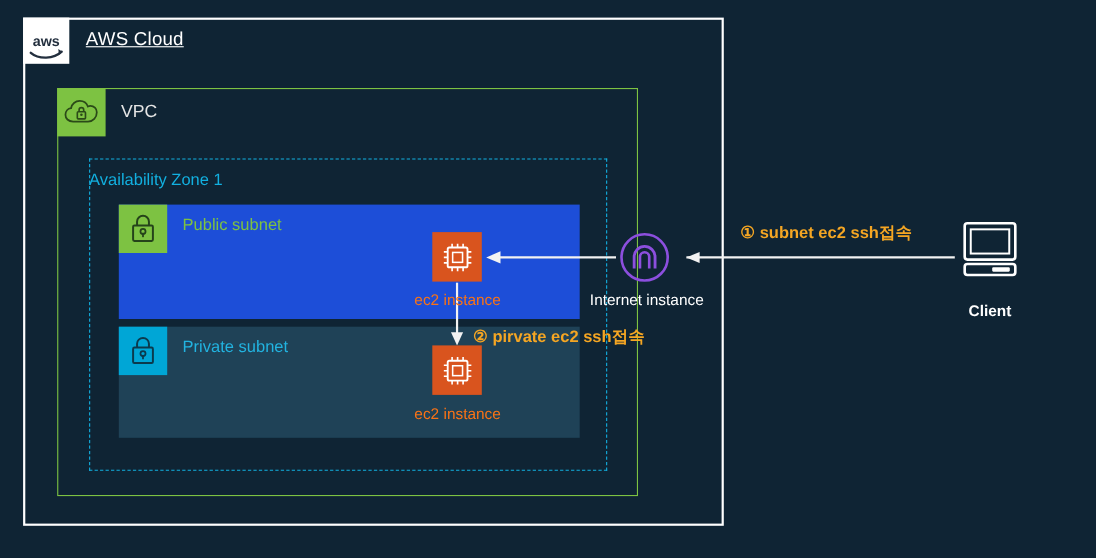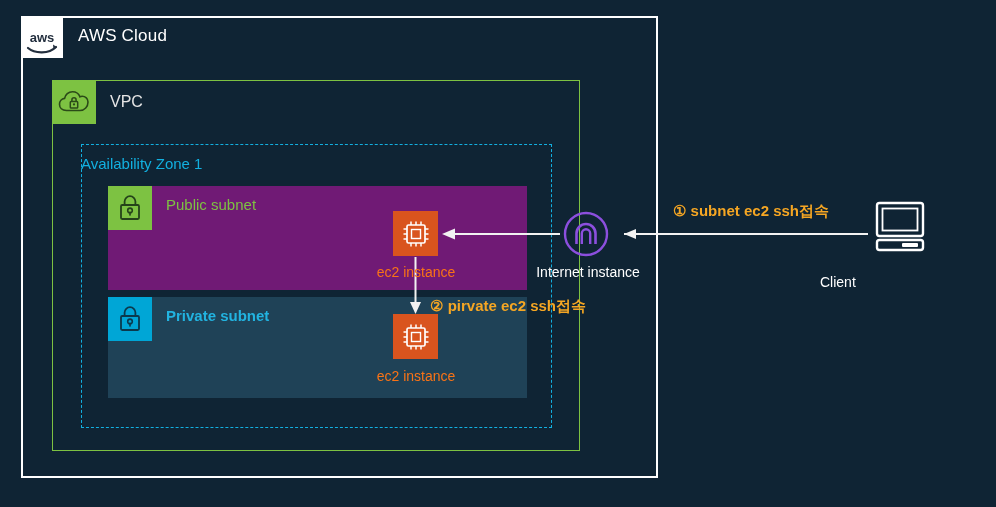--- a/index.html
+++ b/index.html
@@ -17,21 +17,21 @@
     position:absolute;left:21px;top:16px;width:637px;height:462px;
     border:2px solid #ffffff;box-sizing:border-box;
   }
   .aws-logo{
     position:absolute;left:21px;top:16px;width:42px;height:42px;
     background:#ffffff;box-sizing:border-box;
     display:flex;align-items:flex-end;justify-content:center;
   }
   .aws-cloud-title{
     position:absolute;left:78px;top:26px;
-    color:#ffffff;font-size:17px;letter-spacing:.2px;
+    color:#ffffff;font-size:17px;letter-spacing:.2px;text-decoration:underline;
   }
 
   
   .vpc{
     position:absolute;left:52px;top:80px;width:528px;height:371px;
     border:1.5px solid #7dc242;box-sizing:border-box;
   }
   .vpc-icon{
     position:absolute;left:52px;top:80px;width:44px;height:44px;
     background:#7dc242;display:flex;align-items:center;justify-content:center;
@@ -46,22 +46,22 @@
     position:absolute;left:81px;top:144px;width:471px;height:284px;
     border:1.5px dashed #12b0e0;box-sizing:border-box;
   }
   .az-title{
     position:absolute;left:81px;top:155px;width:471px;
     color:#12b0e0;font-size:15px;
   }
 
   
   .subnet{position:absolute;box-sizing:border-box;}
-  .subnet-public{left:108px;top:186px;width:419px;height:104px;background:#701a75;}
-  .subnet-private{left:108px;top:297px;width:419px;height:101px;background:#1f4257;font-weight:bold;}
+  .subnet-public{left:108px;top:186px;width:419px;height:104px;background:#1d4ed8;}
+  .subnet-private{left:108px;top:297px;width:419px;height:101px;background:#1f4257;}
   .subnet-icon{position:absolute;left:0;top:0;width:44px;height:44px;
     display:flex;align-items:center;justify-content:center;}
   .subnet-icon.pub{background:#7dc242;}
   .subnet-icon.priv{background:#00a6d6;}
   .subnet-label{position:absolute;left:58px;top:10px;font-size:15px;}
   .subnet-label.pub{color:#7dc242;}
   .subnet-label.priv{color:#22b3e0;}
 
   
   .ec2{
@@ -74,22 +74,22 @@
   .ec2-caption-public{left:336px;top:264px;}
   .ec2-caption-private{left:336px;top:368px;}
 
   
   .igw{position:absolute;left:563px;top:211px;width:46px;height:46px;}
   .igw-caption{position:absolute;left:508px;top:264px;width:160px;text-align:center;
     color:#ffffff;font-size:14px;}
 
   
   .client{position:absolute;left:872px;top:199px;width:56px;height:56px;}
-  .client-caption{position:absolute;left:820px;top:274px;width:160px;
-    color:#ffffff;font-size:14px;}
+  .client-caption{position:absolute;left:820px;top:274px;width:160px;text-align:center;
+    color:#ffffff;font-size:14px;font-weight:bold;}
 
   
   .anno{position:absolute;color:#f5a623;font-size:15px;font-weight:bold;white-space:nowrap;}
   .anno-1{left:673px;top:202px;}
   .anno-2{left:430px;top:297px;}
   .sp{
     text-decoration-style:wavy;
     text-decoration-color:#e02b1d;
     text-decoration-thickness:1px;
     text-underline-offset:2px;

